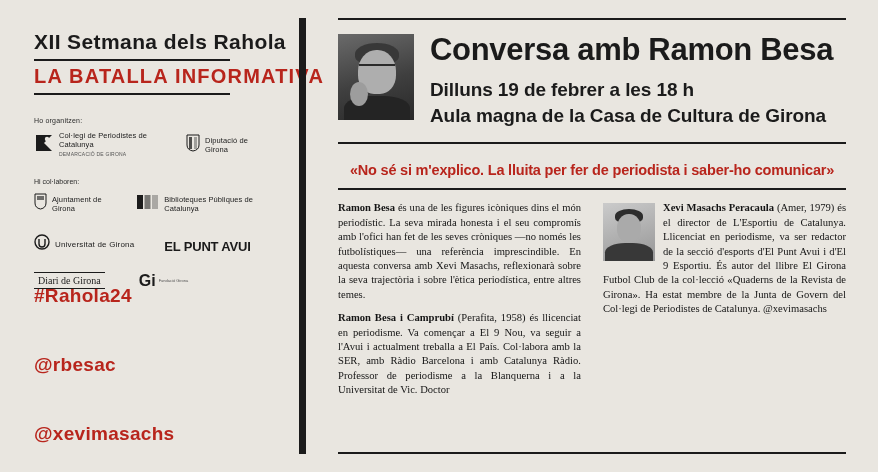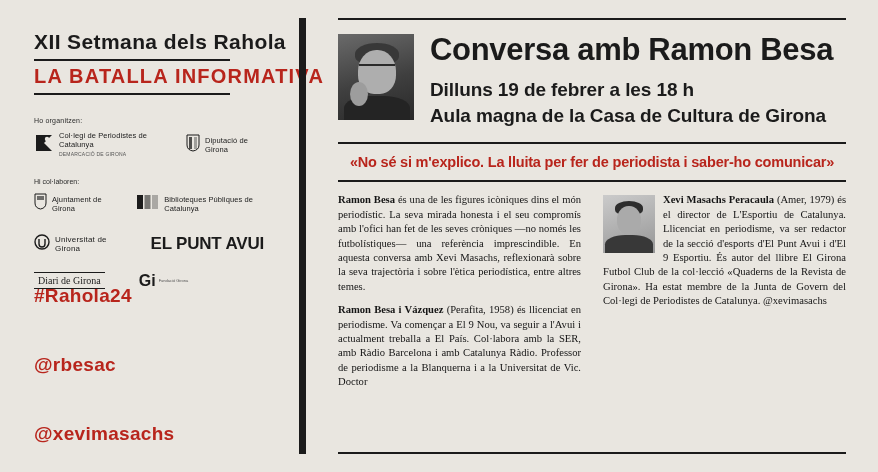--- a/index.html
+++ b/index.html
@@ -112,21 +112,21 @@
     margin-top: 18px;
   }
   .uni-text {
     font-family: "Liberation Sans", sans-serif;
     font-size: 8px;
     color: #1b1b1b;
     letter-spacing: 0.2px;
   }
   .punt-avui {
     font-family: "Liberation Sans", sans-serif;
-    font-size: 17px;
+    font-size: 13px;
     font-weight: bold;
     color: #1b1b1b;
     letter-spacing: -0.2px;
     white-space: nowrap;
   }
   .diari {
     font-family: Liberation Serif, serif;
     font-size: 10px;
     color: #1b1b1b;
     border-top: 1px solid #1b1b1b;
@@ -280,20 +280,21 @@
   }
   .quote {
     font-family: "Liberation Sans", sans-serif;
     font-weight: bold;
     font-size: 14.5px;
     color: #b8251c;
     text-align: center;
     padding: 10px 0 10px 0;
     letter-spacing: -0.2px;
     white-space: nowrap;
+    margin-top: 8px;
   }
   .rule-mid2 {
     height: 2px;
     background: #1b1b1b;
     width: 100%;
   }
   .body-cols {
     display: flex;
     gap: 22px;
     padding-top: 11px;
@@ -461,21 +462,21 @@
       </div>
     </div>
 
     <div class="rule-mid"></div>
     <div class="quote">«No sé si m'explico. La lluita per fer de periodista i saber-ho comunicar»</div>
     <div class="rule-mid2"></div>
 
     <div class="body-cols">
       <div class="col">
         <p><b>Ramon Besa</b><span> és una de les figures icòniques dins el món periodístic. La seva mirada honesta i el seu compromís amb l'ofici han fet de les seves cròniques —no només les futbolístiques— una referència imprescindible. En aquesta conversa amb Xevi Masachs, reflexionarà sobre la seva trajectòria i sobre l'ètica periodística, entre altres temes.</span></p>
-        <p><b>Ramon Besa i Vázquez</b><span> (Perafita, 1958) és llicenciat en periodisme. Va començar a El 9 Nou, va seguir a l'Avui i actualment treballa a El País. Col·labora amb la SER, amb Ràdio Barcelona i amb Catalunya Ràdio. Professor de periodisme a la Blanquerna i a la Universitat de Vic. Doctor</span></p>
+        <p><b>Ramon Besa i Camprubí</b><span> (Perafita, 1958) és llicenciat en periodisme. Va començar a El 9 Nou, va seguir a l'Avui i actualment treballa a El País. Col·labora amb la SER, amb Ràdio Barcelona i amb Catalunya Ràdio. Professor de periodisme a la Blanquerna i a la Universitat de Vic. Doctor</span></p>
       </div>
       <div class="col">
         <p>
           <span class="portrait-small">
             <span class="bg"></span>
               <span class="body"></span>
               <span class="hair"></span>
               <span class="face"></span>
           </span>
           <b>Xevi Masachs Peracaula</b><span> (Amer, 1979) és el director de L'Esportiu de Catalunya. Llicenciat en periodisme, va ser redactor de la secció d'esports d'El Punt Avui i d'El 9 Esportiu. És autor del llibre El Girona Futbol Club de la col·lecció «Quaderns de la Revista de Girona». Ha estat membre de la Junta de Govern del Col·legi de Periodistes de Catalunya. @xevimasachs</span>

